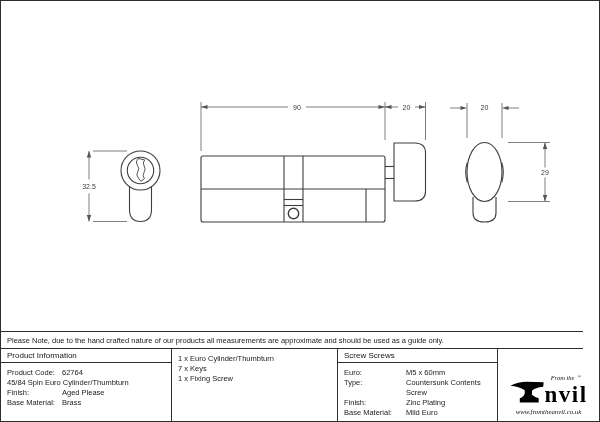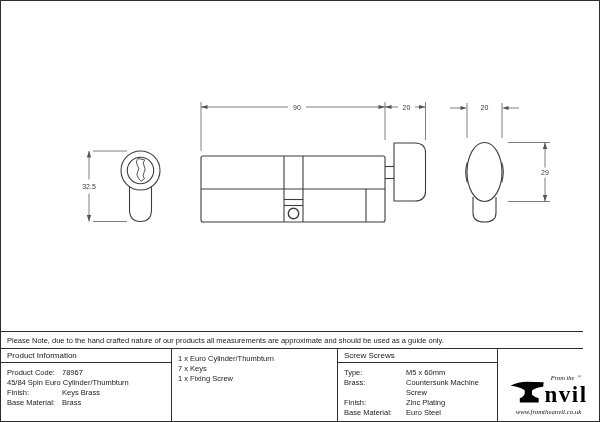--- a/index.html
+++ b/index.html
@@ -137,62 +137,62 @@
     <span>Please Note, due to the hand crafted nature of our products all measurements are approximate and should be used as a guide only.</span>
   </div>
 
   <div class="spec-table">
 
     <div class="col col1">
       <div class="col-header">Product Information</div>
       <div class="col-body">
         <div class="kv-row">
           <span class="k">Product Code:</span>
-          <span class="v">78967</span>
+          <span class="v">62764</span>
         </div>
         <div class="kv-row">
           <span class="v">45/84 Spin Euro Cylinder/Thumbturn</span>
         </div>
         <div class="kv-row">
           <span class="k">Finish:</span>
-          <span class="v">Keys Brass</span>
+          <span class="v">Aged Please</span>
         </div>
         <div class="kv-row">
           <span class="k">Base Material:</span>
           <span class="v">Brass</span>
         </div>
       </div>
     </div>
 
     <div class="col col2">
       <div class="col-body">
         <span class="pack-item">1 x Euro Cylinder/Thumbturn</span>
         <span class="pack-item">7 x Keys</span>
         <span class="pack-item">1 x Fixing Screw</span>
       </div>
     </div>
 
     <div class="col col3">
       <div class="col-header">Screw Screws</div>
       <div class="col-body">
         <div class="kv-row">
+          <span class="k">Euro:</span>
+          <span class="v">M5 x 60mm</span>
+        </div>
+        <div class="kv-row">
           <span class="k">Type:</span>
-          <span class="v">M5 x 60mm</span>
-        </div>
-        <div class="kv-row">
-          <span class="k">Brass:</span>
-          <span class="v">Countersunk Machine Screw</span>
+          <span class="v">Countersunk Contents Screw</span>
         </div>
         <div class="kv-row">
           <span class="k">Finish:</span>
           <span class="v">Zinc Plating</span>
         </div>
         <div class="kv-row">
           <span class="k">Base Material:</span>
-          <span class="v">Euro Steel</span>
+          <span class="v">Mild Euro</span>
         </div>
       </div>
     </div>
 
     <div class="col col4">
       <div class="logo">
         <div class="logo-row">
           <svg class="anvil-icon" viewBox="0 0 40 30">
             <path fill="#000" d="M1.5,7.5 Q10,3 20,3 L38.5,3.5 L38,8.5 Q29,9.5 25.5,13 L25.5,17.5 Q29,20.5 33,21.5 L33,26 L12,26 L12,21.5 Q16.5,19.5 17.5,16 L17.5,12.5 Q11,8.5 1.5,7.5 Z"></path>
           </svg>

